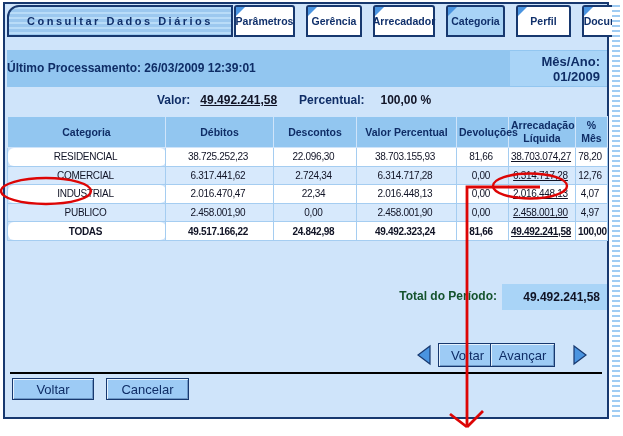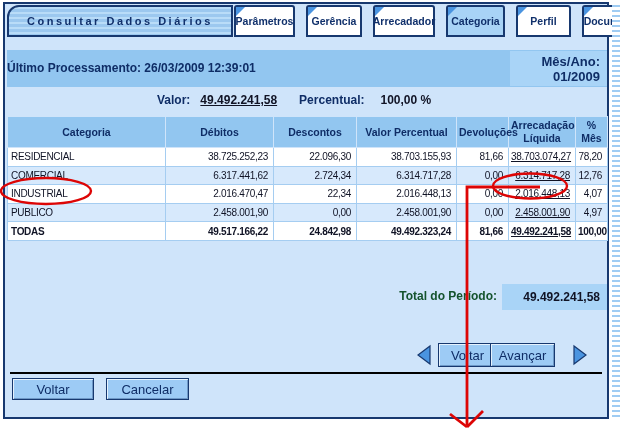--- a/index.html
+++ b/index.html
@@ -49,22 +49,22 @@
   .valor-row .v2{margin-left:16px;color:#101325;}
 
   
   table.grid{position:absolute;left:7px;top:116px;width:600px;border-collapse:collapse;table-layout:fixed;}
   table.grid th{background:#92c6f0;border:1px solid #cfe4fa;color:#0f2d66;
                 font-size:10.5px;font-weight:bold;text-align:center;vertical-align:middle;
                 height:28px;padding:1px 2px;line-height:1.2;}
   table.grid td{border:1px solid #a5cdf1;font-size:10px;letter-spacing:-0.3px;
                 height:17.6px;padding:0 5px 0 2px;white-space:nowrap;overflow:hidden;background:#ffffff;}
   table.grid tr.alt td{background:#d7e9fc;}
-  table.grid td.cat{text-align:left;padding-left:3px;}
-  table.grid td.num{text-align:right;}
+  table.grid td.cat{text-align:center;padding-left:3px;border-radius:6px;}
+  table.grid td.num{text-align:center;}
   table.grid tr.bold td{font-weight:bold;}
   table.grid a.cell-link{color:#101325;text-decoration:underline;cursor:pointer;}
 
   
   .total-label{position:absolute;right:126px;top:289px;font-size:12px;font-weight:bold;color:#14532d;white-space:nowrap;}
   .total-box{position:absolute;left:502px;top:284px;width:105px;height:26px;background:#a9d4f7;
              box-sizing:border-box;text-align:right;padding-right:7px;line-height:26px;
              font-size:12px;font-weight:bold;color:#101325;}
 
   

